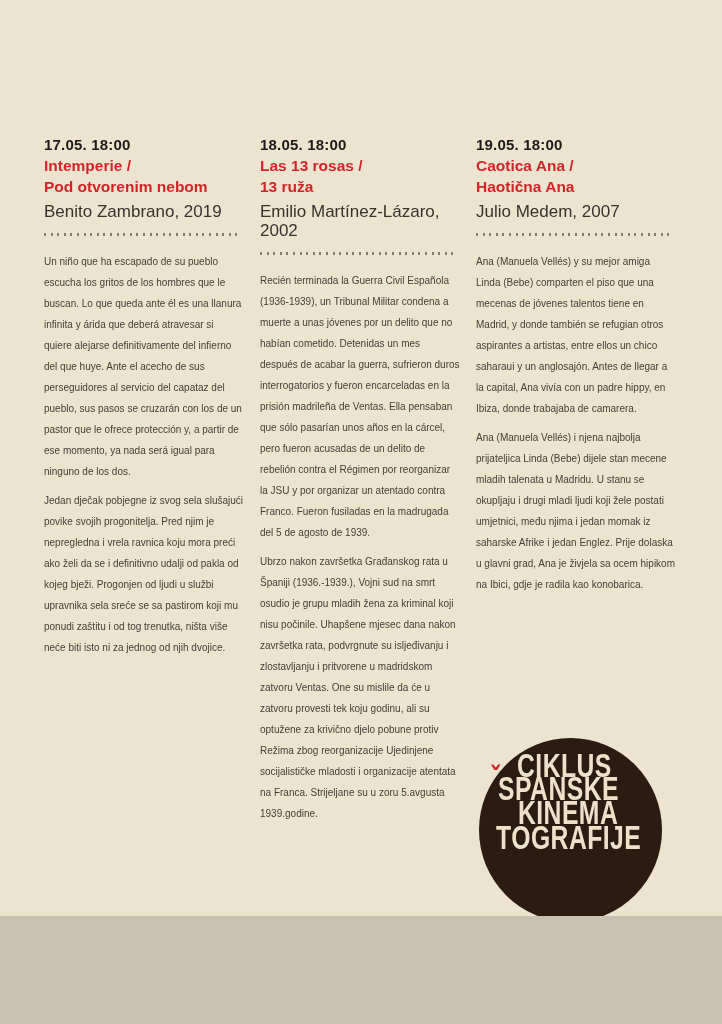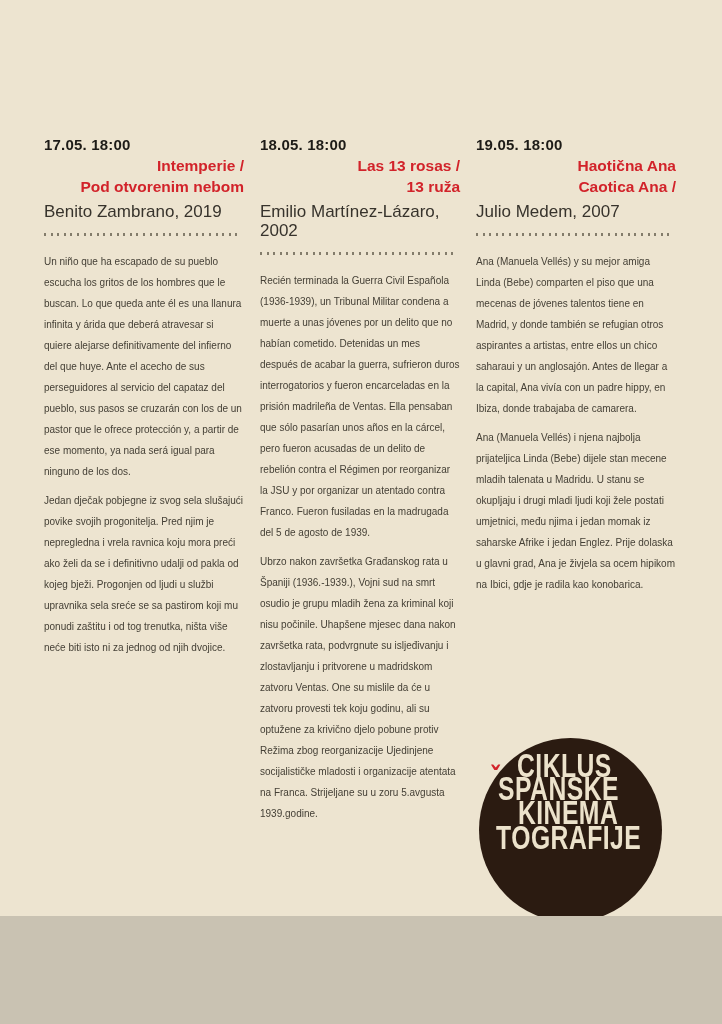--- a/index.html
+++ b/index.html
@@ -18,21 +18,21 @@
   .column{width:200px;}
   .film-date{
     font-size:15px;font-weight:bold;color:#1d1b17;
     letter-spacing:.2px;line-height:18px;
   }
   .film-title{
     margin:1px 0 0 0;
     font-size:15.5px;font-weight:bold;color:#d2232a;
     line-height:21px;
   }
-  .film-title span{display:block;text-align:right;}
+  .film-title span{display:block;}
   .film-director{
     margin-top:5px;
     font-size:17px;color:#37332c;line-height:19px;
   }
   .dotted-rule{
     margin-top:12px;margin-bottom:15px;
     height:3px;width:197px;
     background-image:repeating-linear-gradient(90deg,#837c6b 0,#837c6b 2px,transparent 2px,transparent 6.6px);
     background-position:0 bottom;background-size:100% 3px;background-repeat:no-repeat;
   }
@@ -97,22 +97,22 @@
       </h2>
       <div class="film-director">Emilio Martínez-Lázaro, 2002</div>
       <div class="dotted-rule"></div>
       <p class="synopsis">Recién terminada la Guerra Civil Española (1936-1939), un Tribunal Militar condena a muerte a unas jóvenes por un delito que no habían cometido. Detenidas un mes después de acabar la guerra, sufrieron duros interrogatorios y fueron encarceladas en la prisión madrileña de Ventas. Ella pensaban que sólo pasarían unos años en la cárcel, pero fueron acusadas de un delito de rebelión contra el Régimen por reorganizar la JSU y por organizar un atentado contra Franco. Fueron fusiladas en la madrugada del 5 de agosto de 1939.</p>
       <p class="synopsis">Ubrzo nakon završetka Građanskog rata u Španiji (1936.-1939.), Vojni sud na smrt osudio je grupu mladih žena za kriminal koji nisu počinile. Uhapšene mjesec dana nakon završetka rata, podvrgnute su isljeđivanju i zlostavljanju i pritvorene u madridskom zatvoru Ventas. One su mislile da će u zatvoru provesti tek koju godinu, ali su optužene za krivično djelo pobune protiv Režima zbog reorganizacije Ujedinjene socijalističke mladosti i organizacije atentata na Franca. Strijeljane su u zoru 5.avgusta 1939.godine.</p>
     </section>
 
     <section class="column">
       <div class="film-date">19.05. 18:00</div>
       <h2 class="film-title">
+        <span>Caotica Ana /</span>
         <span>Haotična Ana</span>
-        <span>Caotica Ana /</span>
       </h2>
       <div class="film-director">Julio Medem, 2007</div>
       <div class="dotted-rule"></div>
       <p class="synopsis">Ana (Manuela Vellés) y su mejor amiga Linda (Bebe) comparten el piso que una mecenas de jóvenes talentos tiene en Madrid, y donde también se refugian otros aspirantes a artistas, entre ellos un chico saharaui y un anglosajón. Antes de llegar a la capital, Ana vivía con un padre hippy, en Ibiza, donde trabajaba de camarera.</p>
       <p class="synopsis">Ana (Manuela Vellés) i njena najbolja prijateljica Linda (Bebe) dijele stan mecene mladih talenata u Madridu. U stanu se okupljaju i drugi mladi ljudi koji žele postati umjetnici, među njima i jedan momak iz saharske Afrike i jedan Englez. Prije dolaska u glavni grad, Ana je živjela sa ocem hipikom na Ibici, gdje je radila kao konobarica.</p>
     </section>
 
   </div>
 
   <div class="badge">

